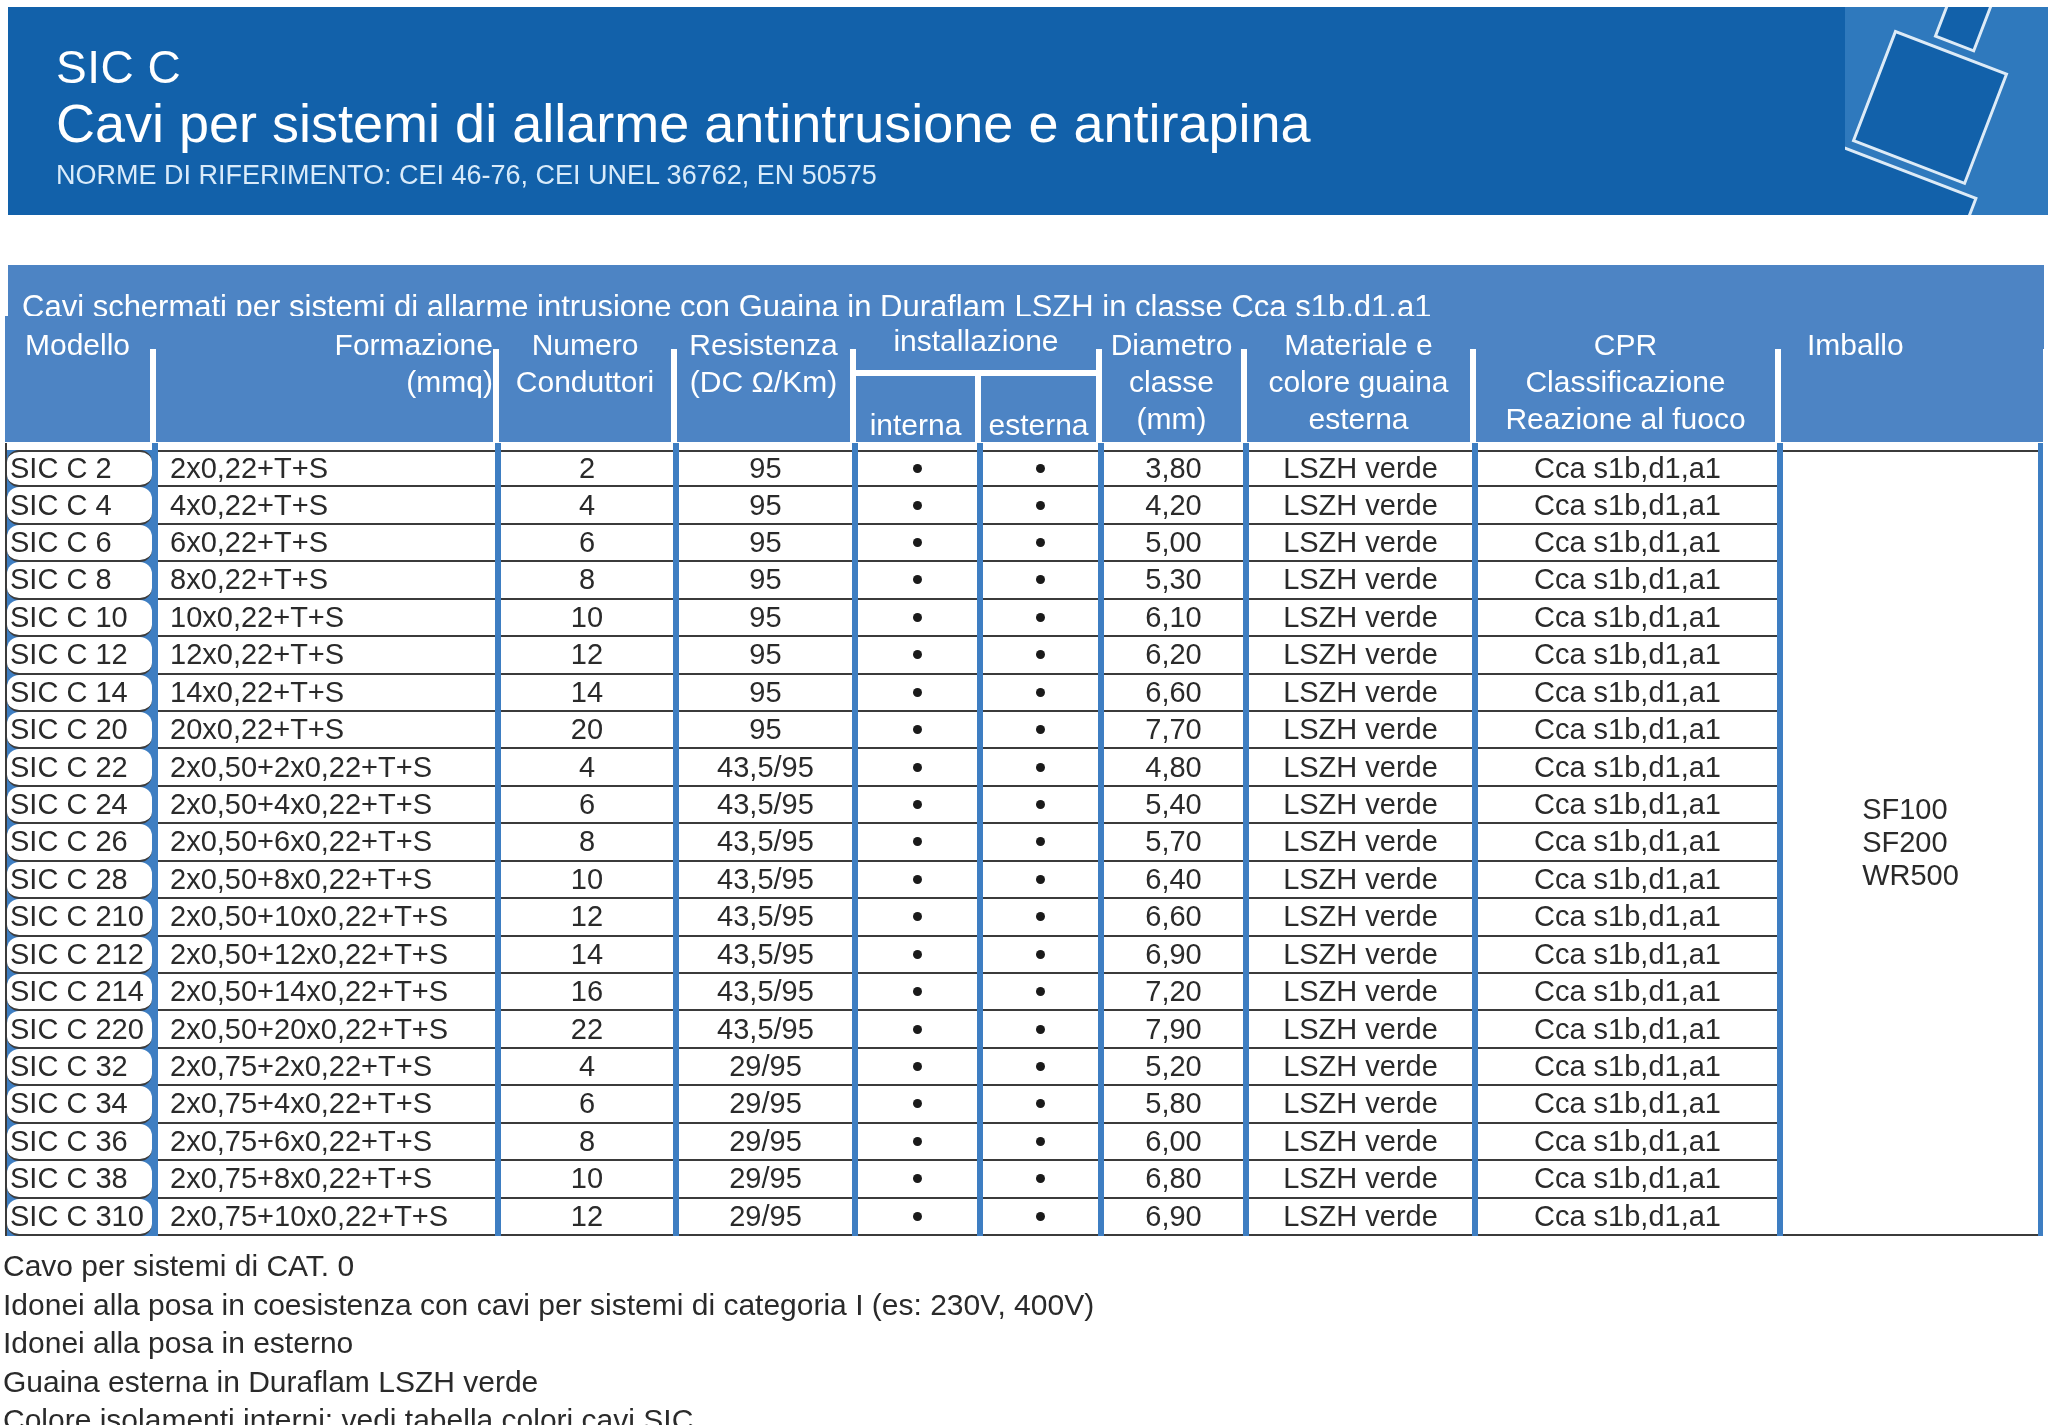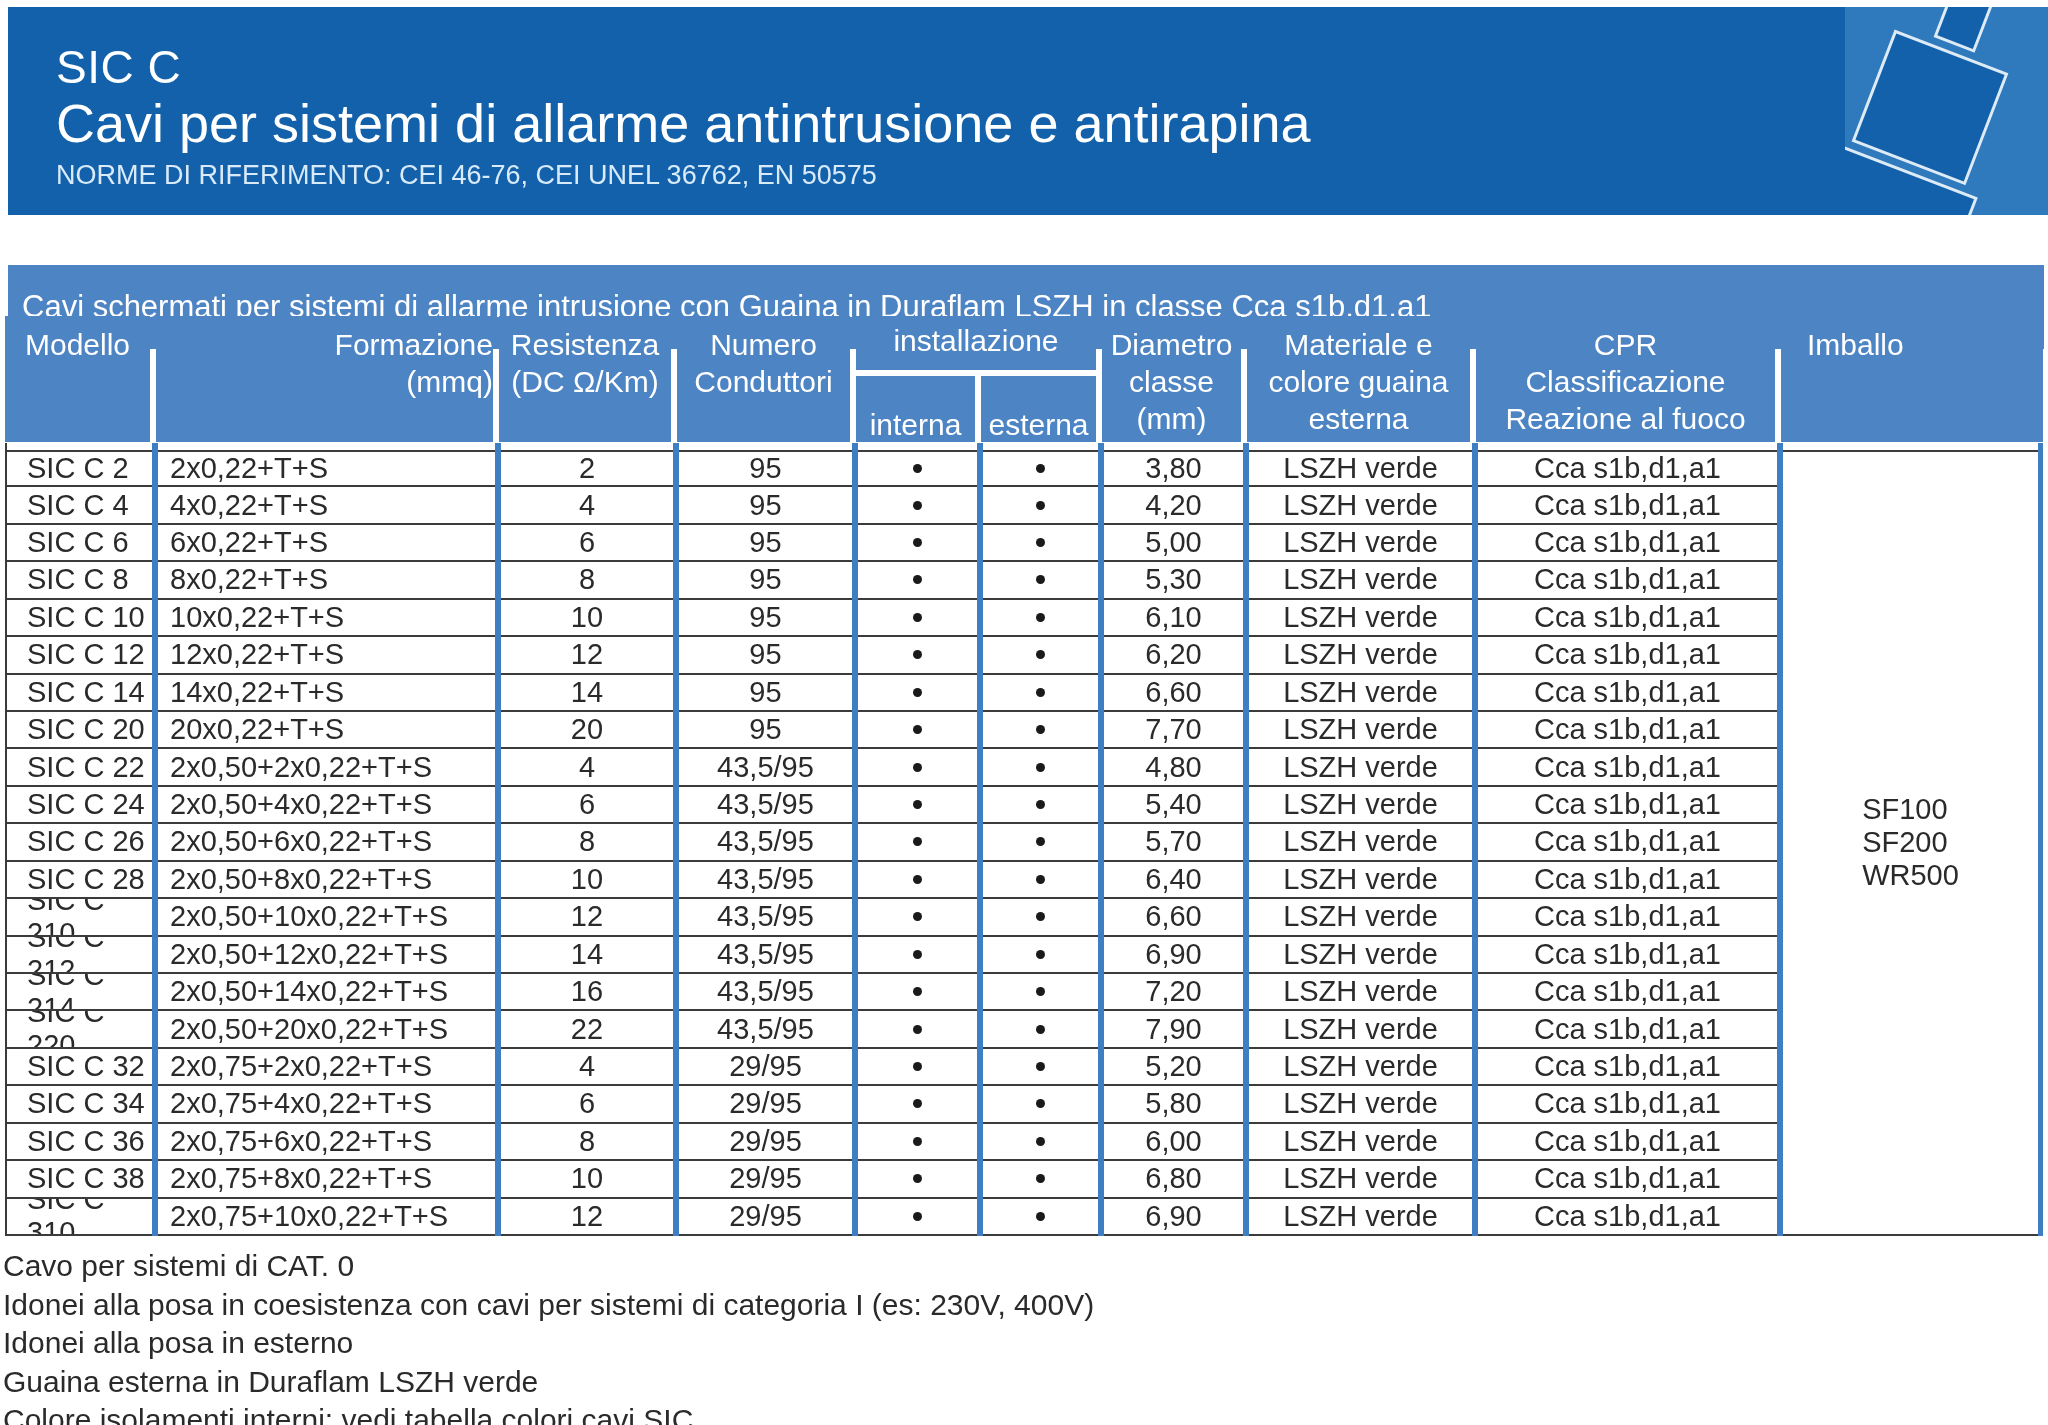--- a/index.html
+++ b/index.html
@@ -61,21 +61,21 @@
     position:absolute;left:5px;top:443px;width:2038px;height:793px;
     background:#3e7ec2; 
     border-left:2px solid #3b3b3b;border-right:5px solid #3e7ec2;box-sizing:border-box;
     grid-template-rows:7px repeat(21,1fr);
   }
   .bcell{
     background:#ffffff;font-size:29px;color:#2a2a2a;display:flex;align-items:center;
     justify-content:center;border-bottom:2px solid #3b3b3b;box-sizing:border-box;overflow:hidden;
   }
   .bcell.first{border-top:2px solid #3b3b3b;}
-  .bcell.left{justify-content:flex-start;padding-left:20px;}
+  .bcell.left{justify-content:flex-start;padding-left:3px;border-radius:12px;}
   .bcell.form{justify-content:flex-start;padding-left:12px;}
   .spacercell{background:#ffffff;}
   .dot{width:9px;height:9px;border-radius:50%;background:#1a1a1a;display:inline-block;}
   .imballo-cell{
     background:#ffffff;border-top:2px solid #3b3b3b;border-bottom:2px solid #3b3b3b;
     box-sizing:border-box;display:flex;align-items:center;justify-content:center;
   }
   .pkg-stack{font-size:29px;line-height:33px;text-align:left;color:#2a2a2a;}
   
   .notes{position:absolute;left:3px;top:1247px;font-size:30px;line-height:38.5px;color:#2a2a2a;}
@@ -97,24 +97,24 @@
       </div>
     </div>
   </div>
 
   <div class="banner">Cavi schermati per sistemi di allarme intrusione con Guaina in Duraflam LSZH in classe Cca s1b,d1,a1</div>
 
   <div class="thead grid-cols">
     <div class="hcell">Modello</div>
     <div class="hcell left">Formazione
 (mmq)</div>
+    <div class="hcell">Numero
+Conduttori</div>
     <div class="hcell">Resistenza
 (DC Ω/Km)</div>
-    <div class="hcell">Numero
-Conduttori</div>
     <div class="inst-group">
       <div class="inst-label">installazione</div>
       <div class="inst-sub">interna</div>
       <div class="inst-sub">esterna</div>
     </div>
     <div class="hcell">Diametro
 classe
 (mm)</div>
     <div class="hcell">Materiale e
 colore guaina

